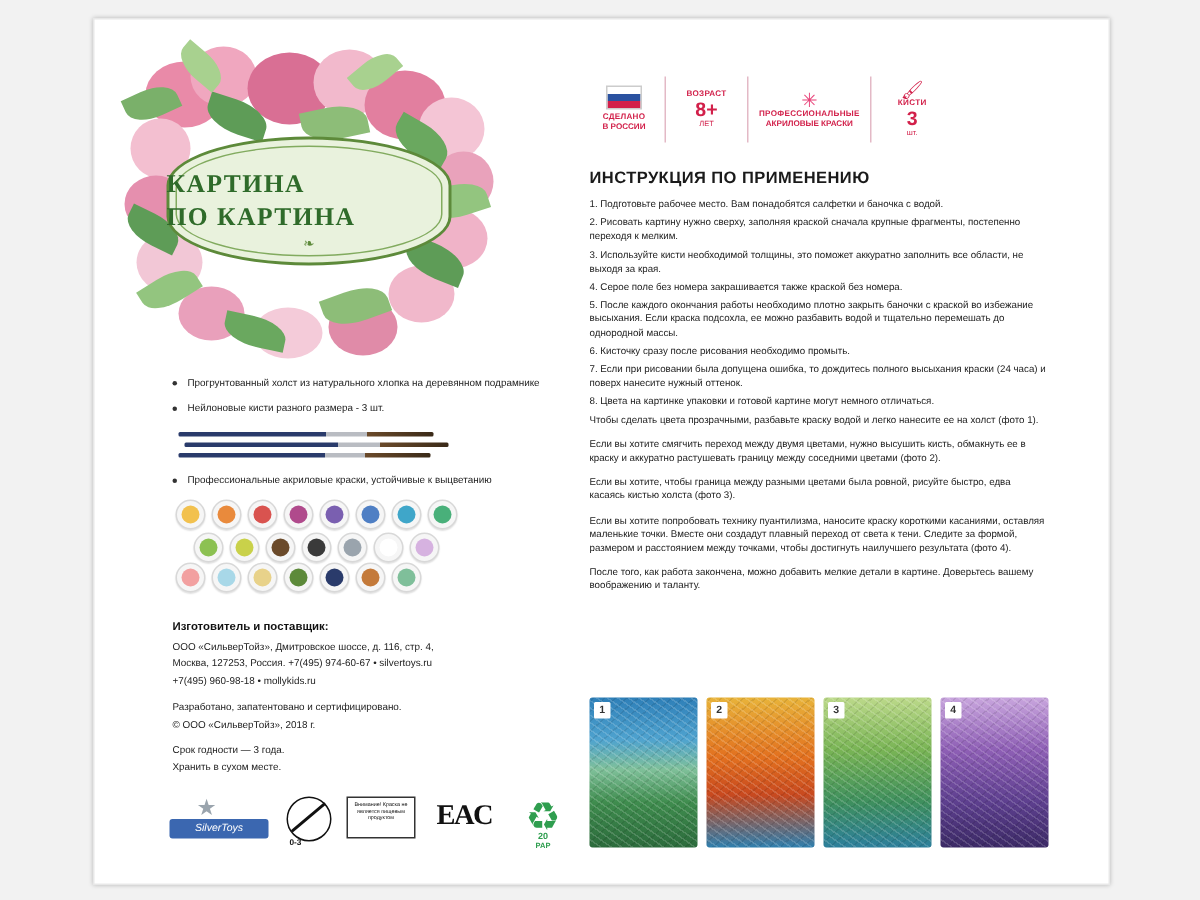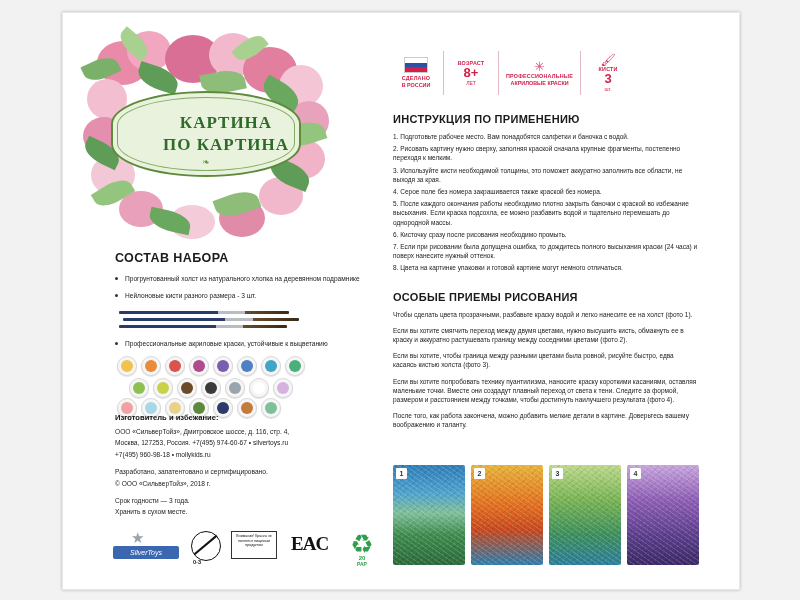--- a/index.html
+++ b/index.html
@@ -66,26 +66,25 @@
   }
   .label-badge .inner {
     position: absolute;
     inset: 6px;
     border: 1px solid #82ab5f;
     border-radius: 50% / 38%;
   }
   .label-badge .t1, .label-badge .t2 {
     position: absolute;
     width: 100%;
-    text-align: center;
+    text-align: left;
     color: #2f6b2a;
     font-weight: bold;
     letter-spacing: 1px;
     font-family: "Liberation Serif", serif;
-    padding-left: 20px;
   }
   .label-badge .t1 { top: 22px; font-size: 17px; }
   .label-badge .t2 { top: 44px; font-size: 17px; }
   .label-badge .flourish {
     position: absolute;
     left: 50%;
     transform: translateX(-50%);
     top: 66px;
     font-size: 9px;
     color: #5d8a3a;
@@ -497,21 +496,20 @@
       </div>
       <div class="feat">
         <div class="brush-icon">🖌</div>
         <div class="l1">КИСТИ</div>
         <div class="big">3</div>
         <div class="sub">шт.</div>
       </div>
     </div>
 
     <div class="left-col">
-      <div class="sec-title">СОСТАВ НАБОРА</div>
       <ul class="bullets">
         <li>Прогрунтованный холст из натурального хлопка на деревянном подрамнике</li>
         <li>Нейлоновые кисти разного размера - 3 шт.</li>
       </ul>
       <div class="brushes">
         <div class="brush" style="left:0; top:4px;  width:170px;"></div>
         <div class="brush" style="left:4px; top:11px; width:176px;"></div>
         <div class="brush" style="left:0; top:18px; width:168px;"></div>
       </div>
       <ul class="bullets">
@@ -581,21 +579,21 @@
         <div class="pot" style="left:120px; top:42px;">
             <i style="background:#c47a3a"></i>
           </div>
         <div class="pot" style="left:144px; top:42px;">
             <i style="background:#7fbf9a"></i>
           </div>
       </div>
     </div>
 
     <div class="maker">
-      <h4>Изготовитель и избежание:</h4>
+      <h4>Изготовитель и поставщик:</h4>
       <p>ООО «СильверТойз», Дмитровское шоссе, д. 116, стр. 4,</p>
       <p>Москва, 127253, Россия. +7(495) 974-60-67 • silvertoys.ru</p>
       <p>+7(495) 960-98-18 • mollykids.ru</p>
       <p class="gap">Разработано, запатентовано и сертифицировано.</p>
       <p>© ООО «СильверТойз», 2018 г.</p>
       <p class="gap">Срок годности — 3 года.</p>
       <p>Хранить в сухом месте.</p>
     </div>
 
     <div class="icon-row">
@@ -620,21 +618,20 @@
       <div class="r-title">ИНСТРУКЦИЯ ПО ПРИМЕНЕНИЮ</div>
       <div class="r-line">1. Подготовьте рабочее место. Вам понадобятся салфетки и баночка с водой.</div>
       <div class="r-line">2. Рисовать картину нужно сверху, заполняя краской сначала крупные фрагменты, постепенно переходя к мелким.</div>
       <div class="r-line">3. Используйте кисти необходимой толщины, это поможет аккуратно заполнить все области, не выходя за края.</div>
       <div class="r-line">4. Серое поле без номера закрашивается также краской без номера.</div>
       <div class="r-line">5. После каждого окончания работы необходимо плотно закрыть баночки с краской во избежание высыхания. Если краска подсохла, ее можно разбавить водой и тщательно перемешать до однородной массы.</div>
       <div class="r-line">6. Кисточку сразу после рисования необходимо промыть.</div>
       <div class="r-line">7. Если при рисовании была допущена ошибка, то дождитесь полного высыхания краски (24 часа) и поверх нанесите нужный оттенок.</div>
       <div class="r-line">8. Цвета на картинке упаковки и готовой картине могут немного отличаться.</div>
 
-      <div class="r-title second">ОСОБЫЕ ПРИЕМЫ РИСОВАНИЯ</div>
       <div class="r-para">Чтобы сделать цвета прозрачными, разбавьте краску водой и легко нанесите ее на холст (фото 1).</div>
       <div class="r-para">Если вы хотите смягчить переход между двумя цветами, нужно высушить кисть, обмакнуть ее в краску и аккуратно растушевать границу между соседними цветами (фото 2).</div>
       <div class="r-para">Если вы хотите, чтобы граница между разными цветами была ровной, рисуйте быстро, едва касаясь кистью холста (фото 3).</div>
       <div class="r-para">Если вы хотите попробовать технику пуантилизма, наносите краску короткими касаниями, оставляя маленькие точки. Вместе они создадут плавный переход от света к тени. Следите за формой, размером и расстоянием между точками, чтобы достигнуть наилучшего результата (фото 4).</div>
       <div class="r-para">После того, как работа закончена, можно добавить мелкие детали в картине. Доверьтесь вашему воображению и таланту.</div>
     </div>
 
     <div class="photos">
       <div class="photo p1">
         <div class="num">1</div>

